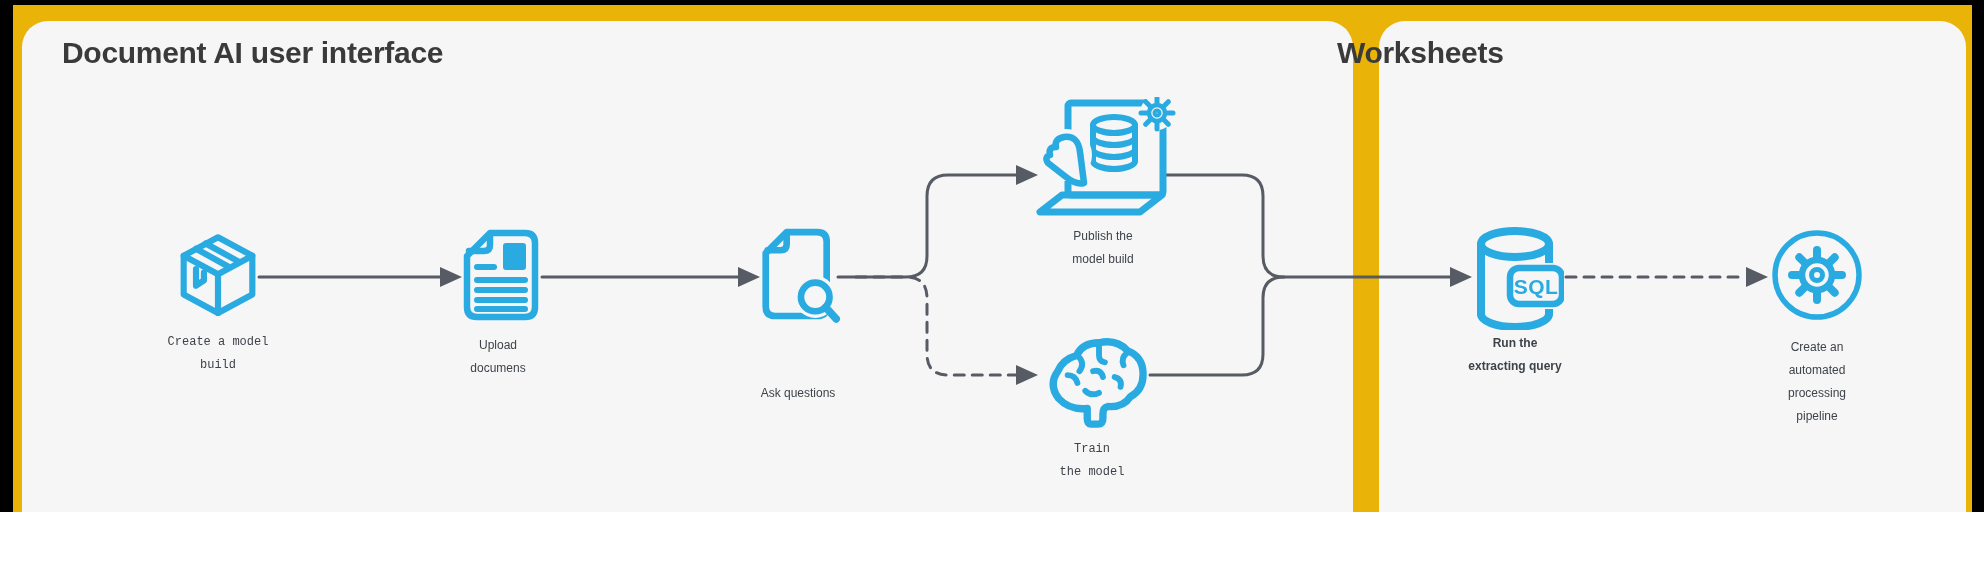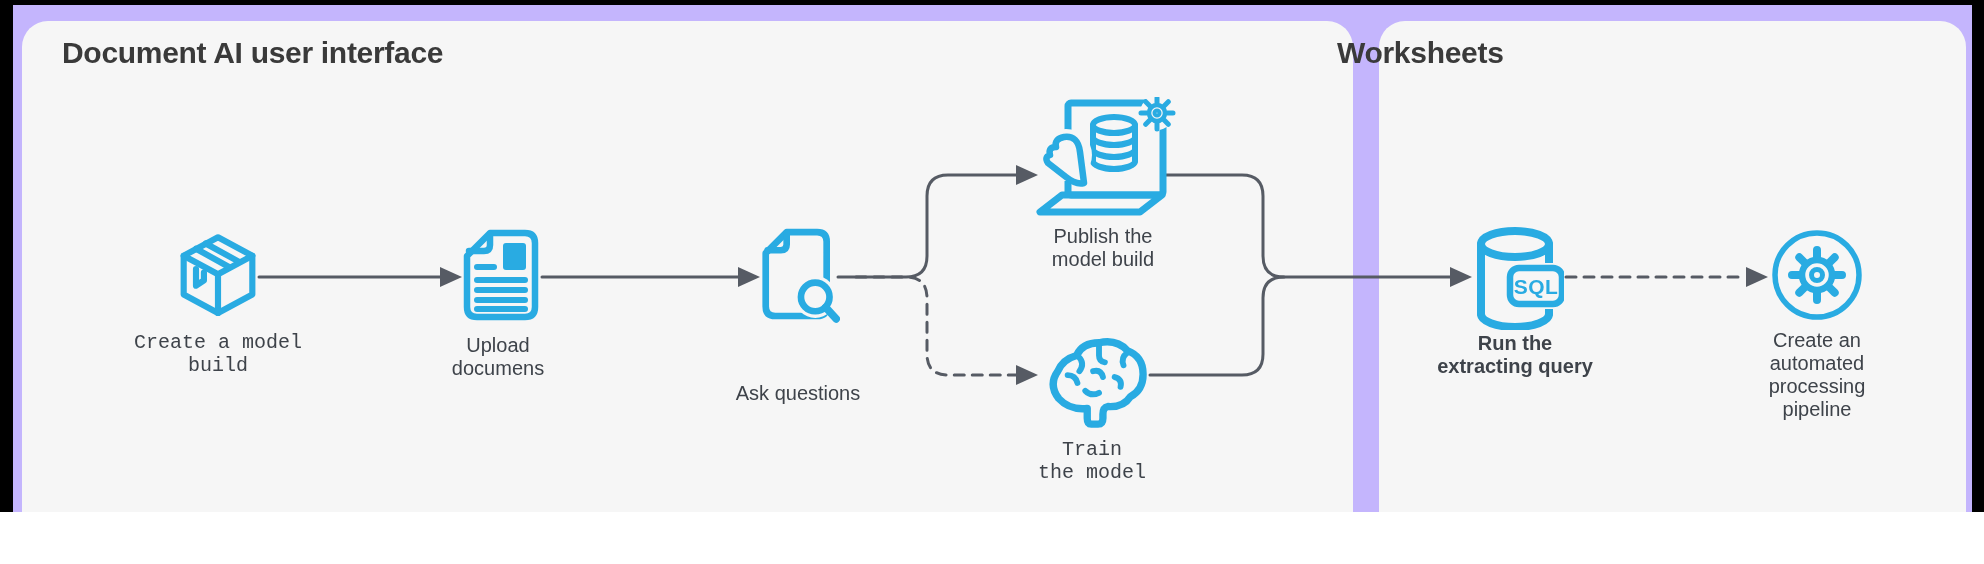--- a/index.html
+++ b/index.html
@@ -1,27 +1,27 @@
 <!DOCTYPE html>
 <html><head>
 <meta charset="utf-8">
 <style>
   html,body{margin:0;padding:0;background:#ffffff;}
   #stage{
-    position:relative;width:1984px;height:512px;background:#c4b5fd;overflow:hidden;
+    position:relative;width:1984px;height:512px;background:#eab308;overflow:hidden;
     font-family:"Liberation Sans","DejaVu Sans",sans-serif;
   }
   .edge{position:absolute;background:#000000;}
   .panel{position:absolute;background:#f6f6f6;border-radius:26px;}
   .panel-title{
     position:absolute;font-size:30px;font-weight:700;color:#3a3a3a;letter-spacing:-0.3px;
   }
   .node-label{
     position:absolute;text-align:center;white-space:pre-line;
-    font-size:20px;line-height:23px;color:#3e434a;
+    font-size:12px;line-height:23px;color:#3e434a;
   }
   .icon-wrap{position:absolute;}
   svg{display:block;}
   .conn{stroke:#565b64;stroke-width:3;fill:none;stroke-linecap:round;stroke-linejoin:round;}
   .conn.dashed{stroke-dasharray:10 8;}
   .arrowhead{fill:#565b64;stroke:none;}
   .blu{stroke:#29abe2;fill:none;stroke-linecap:round;stroke-linejoin:round;}
   .blufill{fill:#29abe2;stroke:none;}
   .knock{fill:#f6f6f6;stroke:none;}
 </style>
@@ -152,18 +152,18 @@
 extracting query</div>
 
   <div class="icon-wrap" style="left:1771px;top:229px;">
     <svg width="92" height="92" viewBox="0 0 92 92">
       <circle class="blu" stroke-width="5.5" cx="46" cy="46" r="42"></circle>
       <path class="blu" stroke-width="8" d="M 63 46 L 71 46 M 58 58 L 63.7 63.7 M 46 63 L 46 71 M 34 58 L 28.3 63.7 M 29 46 L 21 46 M 34 34 L 28.3 28.3 M 46 29 L 46 21 M 58 34 L 63.7 28.3"></path>
       <circle class="blu" stroke-width="6.5" cx="46" cy="46" r="15"></circle>
       <circle class="blu" stroke-width="5" cx="46" cy="46" r="5.5"></circle>
     </svg>
   </div>
-  <div class="node-label" style="left:1717px;top:329px;width:200px;">Create an
+  <div class="node-label" style="left:1717px;top:336px;width:200px;">Create an
 automated
 processing
 pipeline</div>
 
 </div>
 
 </body></html>

